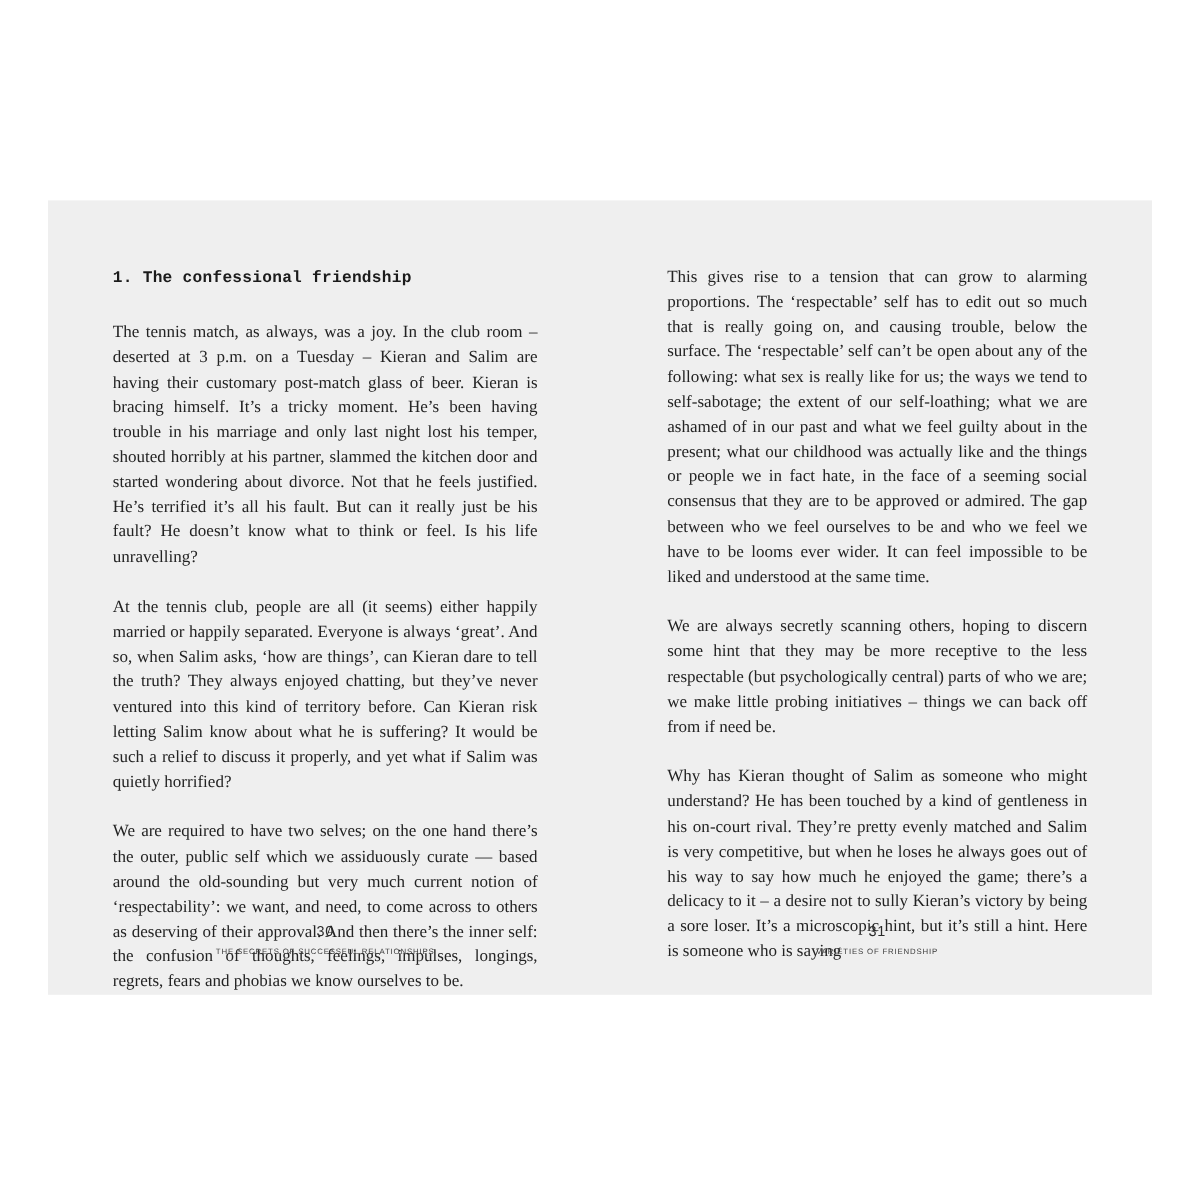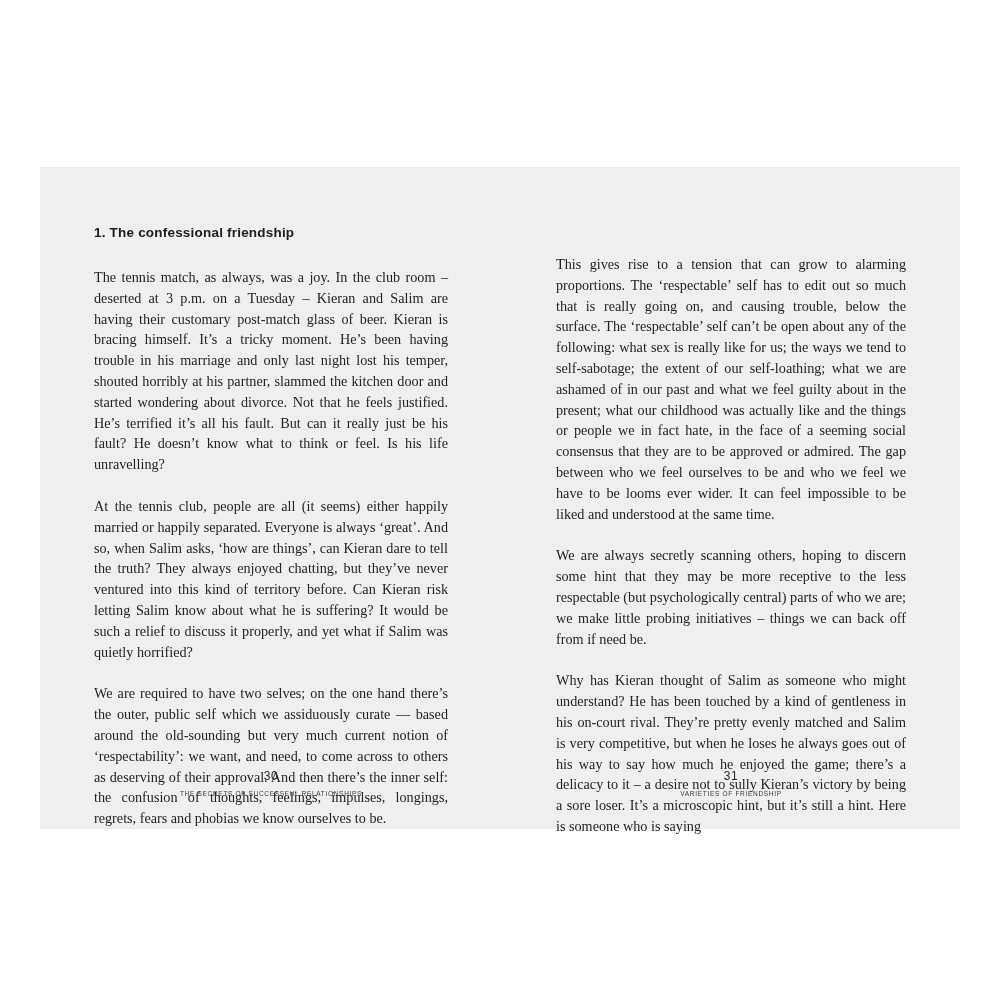--- a/index.html
+++ b/index.html
@@ -28,42 +28,41 @@
     position: absolute;
     top: 0;
     height: 100%;
   }
   .page-left  { left: 54px;  width: 354px; }
   .page-right { left: 516px; width: 350px; }
 
   .chapter-heading {
     margin: 0;
     padding-top: 58px;
-    font-family: Liberation Sans, sans-serif;
+    font-family: Liberation Mono, monospace;
     font-size: 13.5px;
     font-weight: 600;
     letter-spacing: 0.2px;
     color: #1b1b1b;
   }
   .para {
     margin: 0 0 21px 0;
     font-family: "Liberation Serif", serif;
     font-size: 14.2px;
     line-height: 20.8px;
     color: #232323;
     text-align: justify;
   }
   .para.italic {
   }
   .page-left .para-first {
     margin-top: 27px;
   }
   .page-right .para-first {
     padding-top: 54px;
-    margin-top: 33px;
   }
   .page-footer {
     position: absolute;
     bottom: 32px;
     left: 0;
     width: 100%;
     text-align: center;
     font-family: "Liberation Sans", sans-serif;
     color: #2a2a2a;
   }

